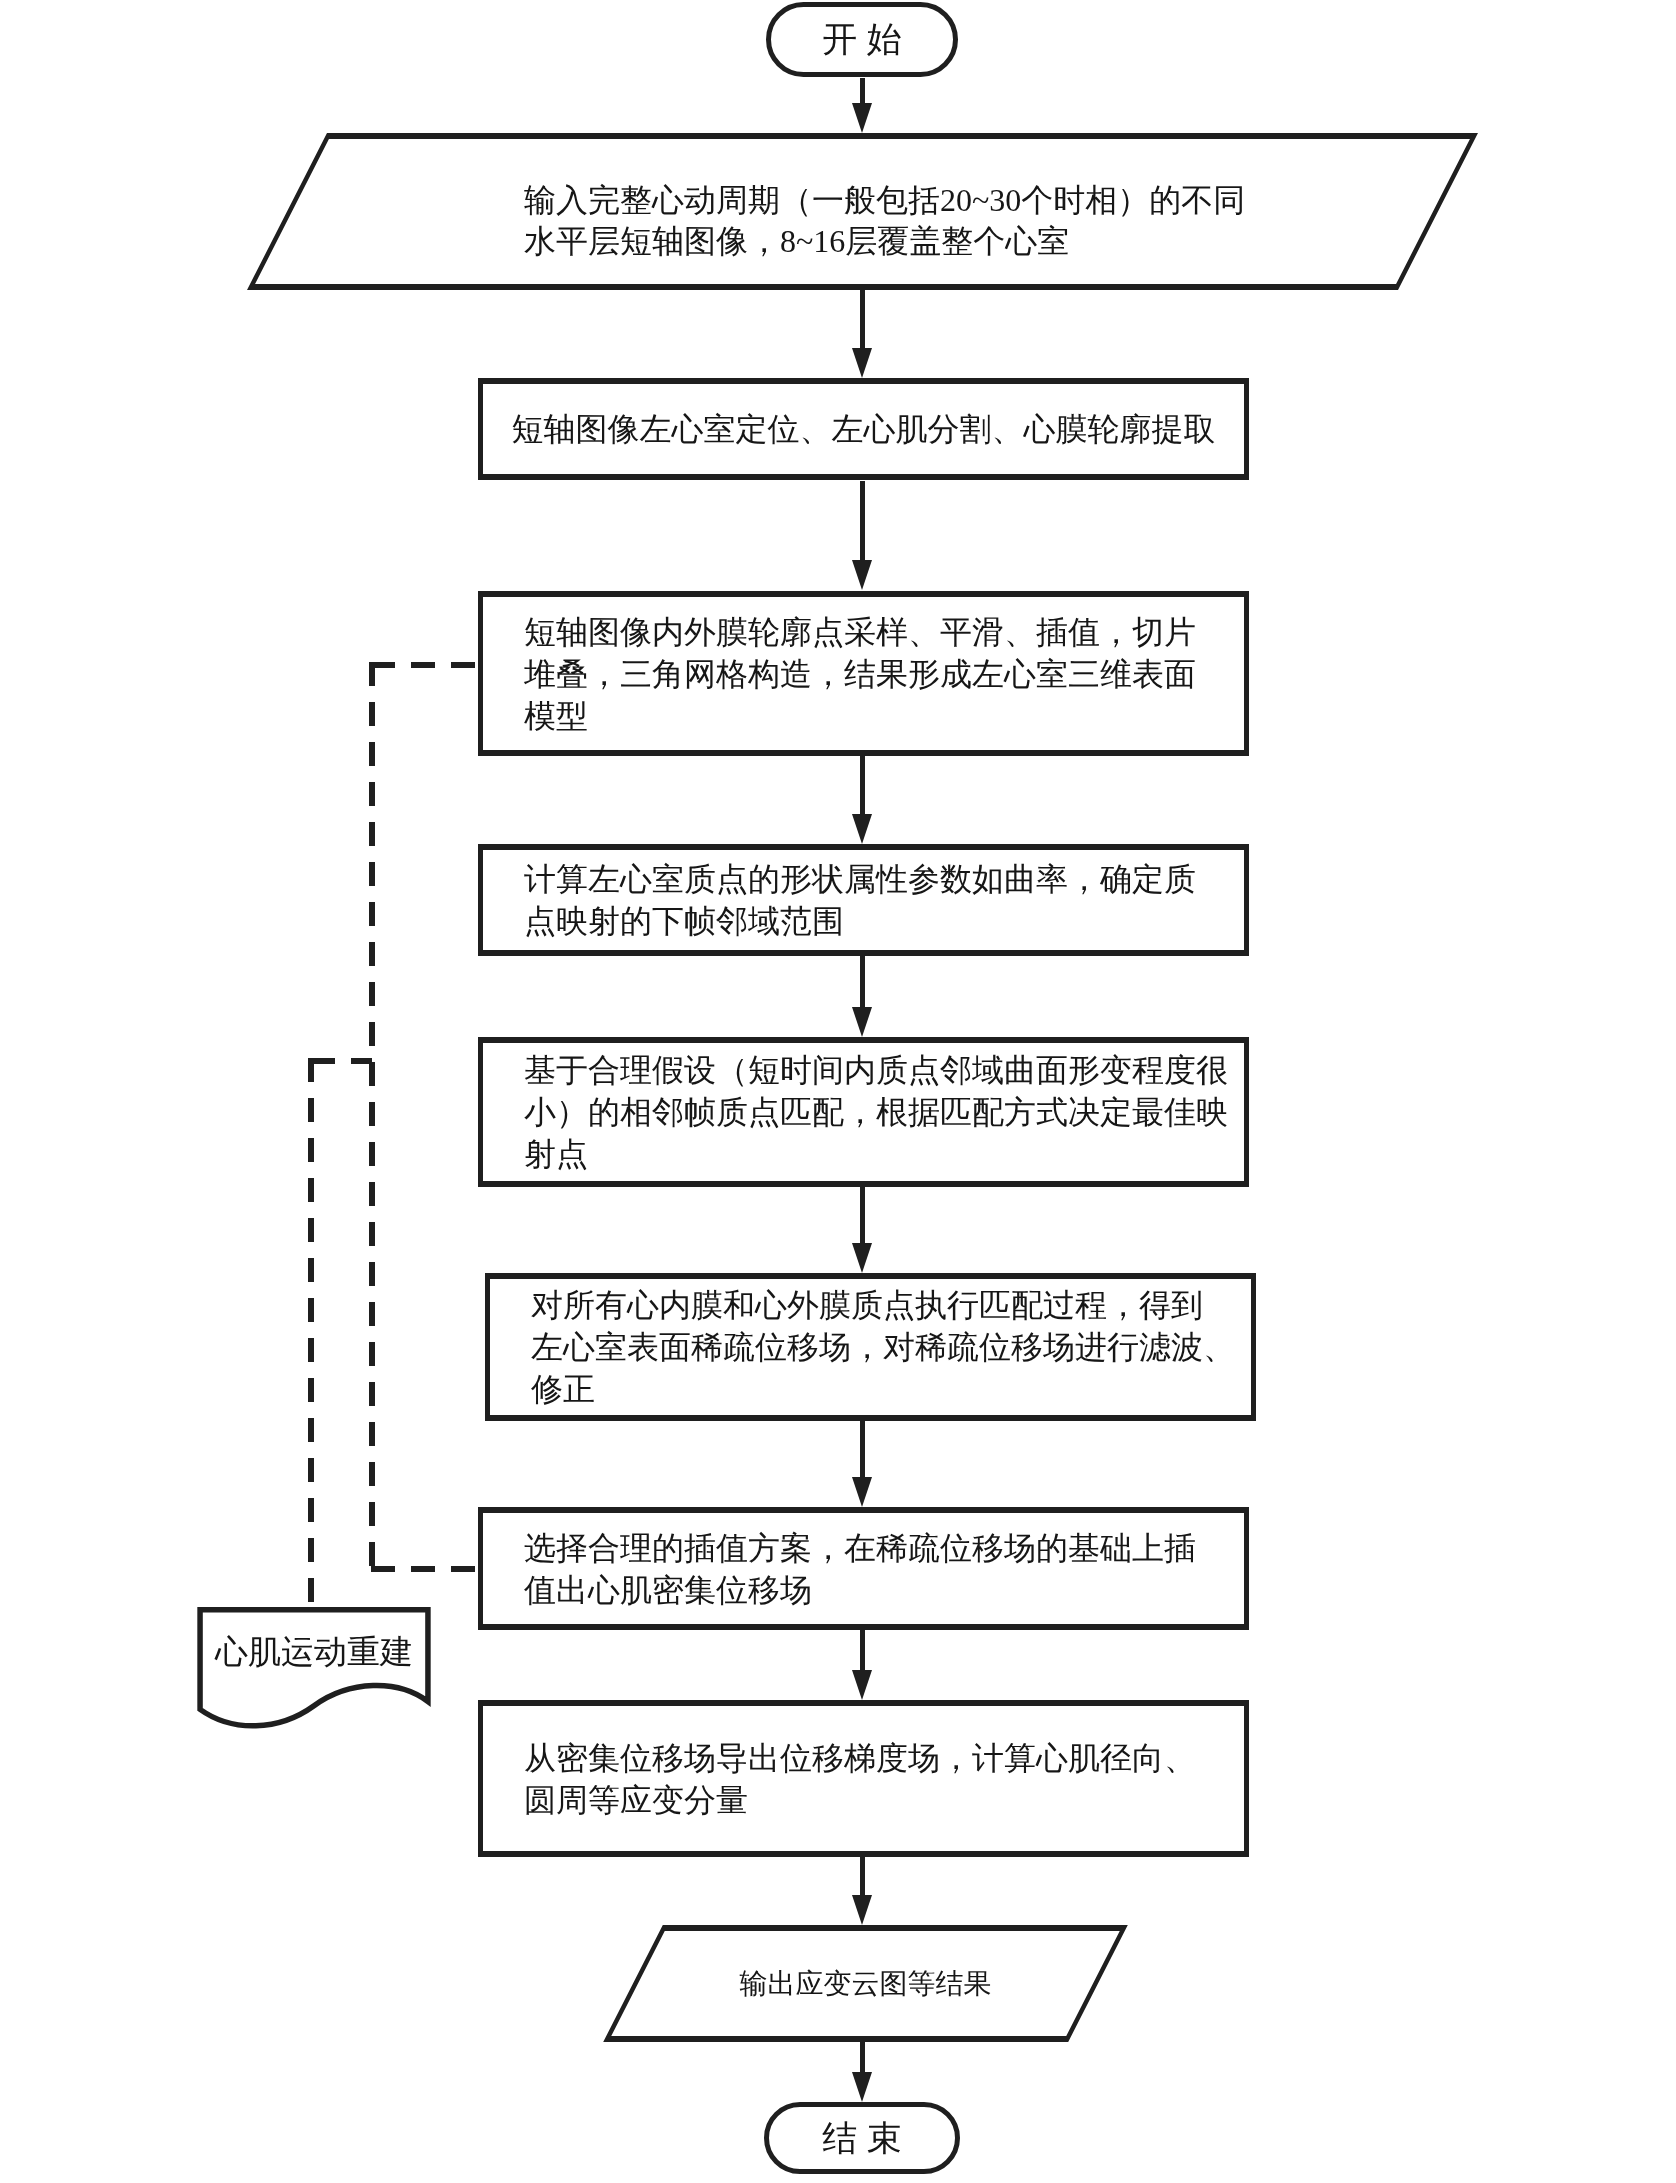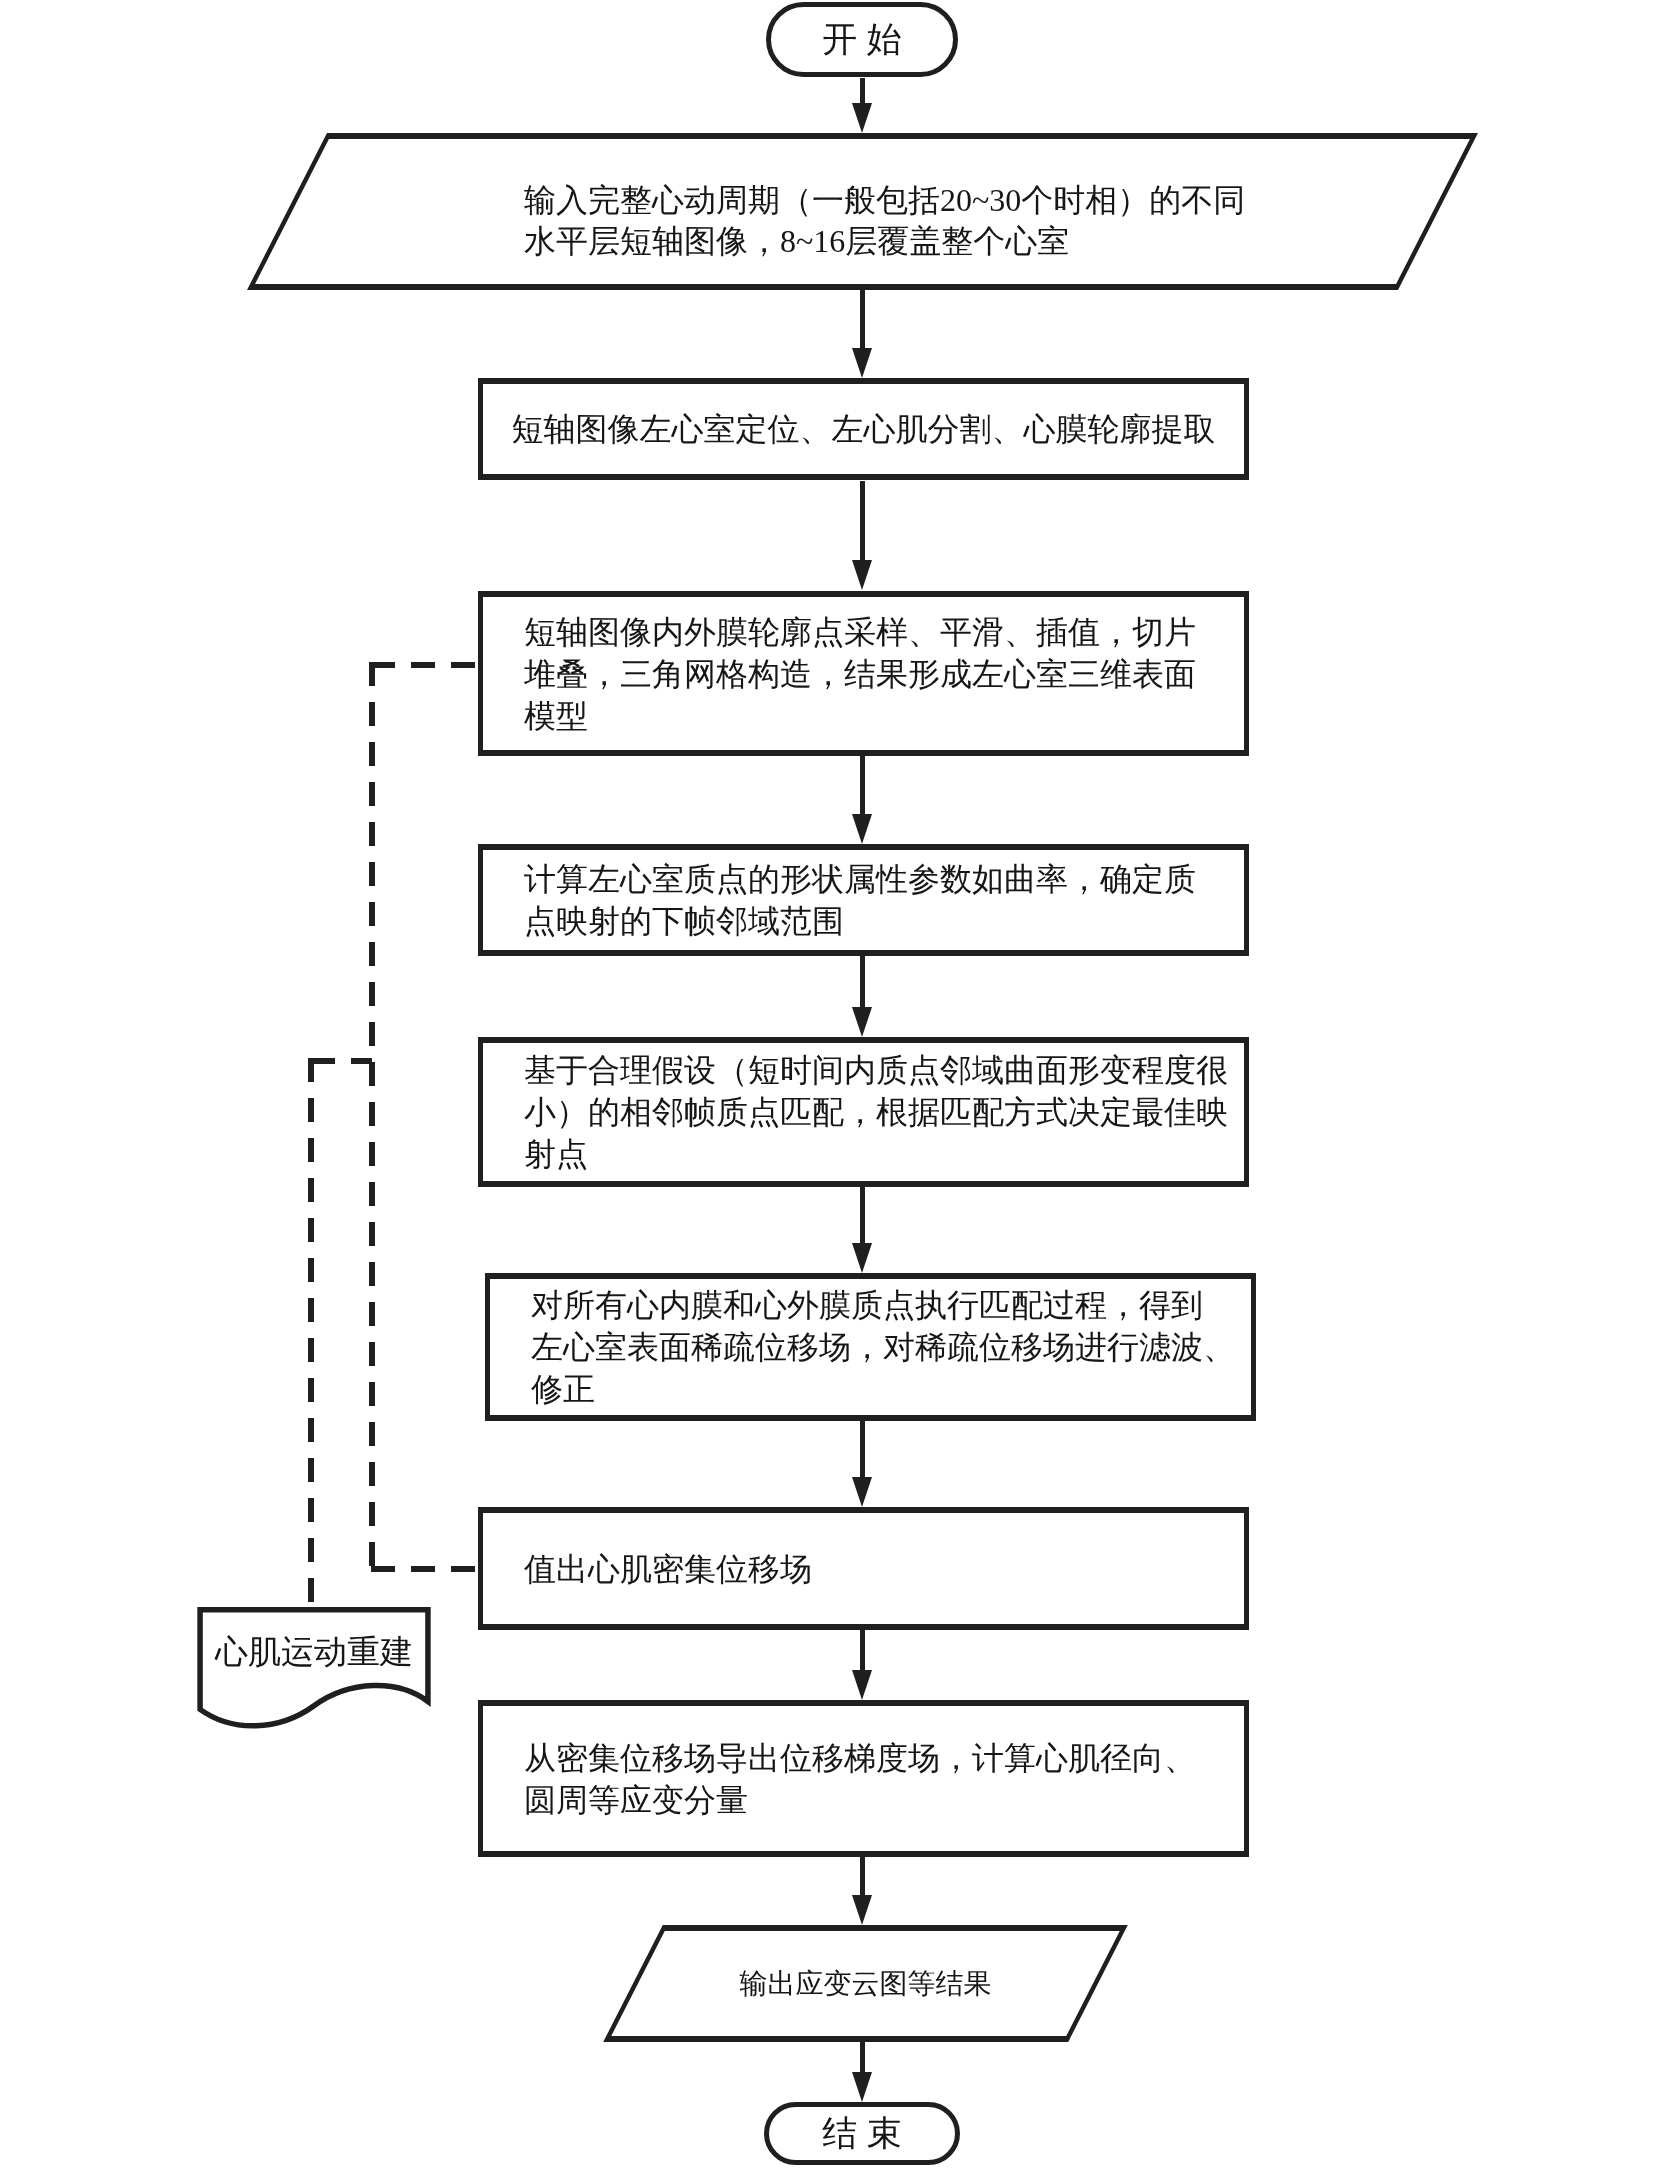--- a/index.html
+++ b/index.html
@@ -107,34 +107,35 @@
     <div class="tline">射点</div>
   </div>
 
   <div class="node box" style="left:478px;top:1273px;width:771px;height:148px;margin-left:7px;">
     <div class="tline">对所有心内膜和心外膜质点执行匹配过程，得到</div>
     <div class="tline">左心室表面稀疏位移场，对稀疏位移场进行滤波、</div>
     <div class="tline">修正</div>
   </div>
 
   <div class="node box" style="left:478px;top:1507px;width:771px;height:123px;">
+    <div class="tline">选择合理的插值方案，在稀疏位移场的基础上插</div>
     <div class="tline">值出心肌密集位移场</div>
   </div>
 
   <div class="node box" style="left:478px;top:1700px;width:771px;height:157px;">
     <div class="tline">从密集位移场导出位移梯度场，计算心肌径向、</div>
     <div class="tline">圆周等应变分量</div>
   </div>
 
   <svg class="docsvg" width="234" height="131" viewBox="0 0 384 215">
     <path d="M5,4.5 L379,4.5 L379,155 C330,118 250,120 192,162 C134,204 58,206 5,168 Z" fill="#ffffff" stroke="#1f1f1f" stroke-width="9"></path>
   </svg>
   <div class="doclabel">心肌运动重建</div>
 
   <div class="node para" style="left:633px;top:1925px;width:465px;height:117px;"></div>
   <div class="pcenter" style="left:633px;top:1925px;width:465px;height:117px;">输出应变云图等结果</div>
 
-  <div class="node term" style="left:764px;top:2102px;width:196px;height:63px;">
+  <div class="node term" style="left:764px;top:2102px;width:196px;height:72px;">
     <span>结束</span>
   </div>
 
 </div>
 
 
 </body></html>

